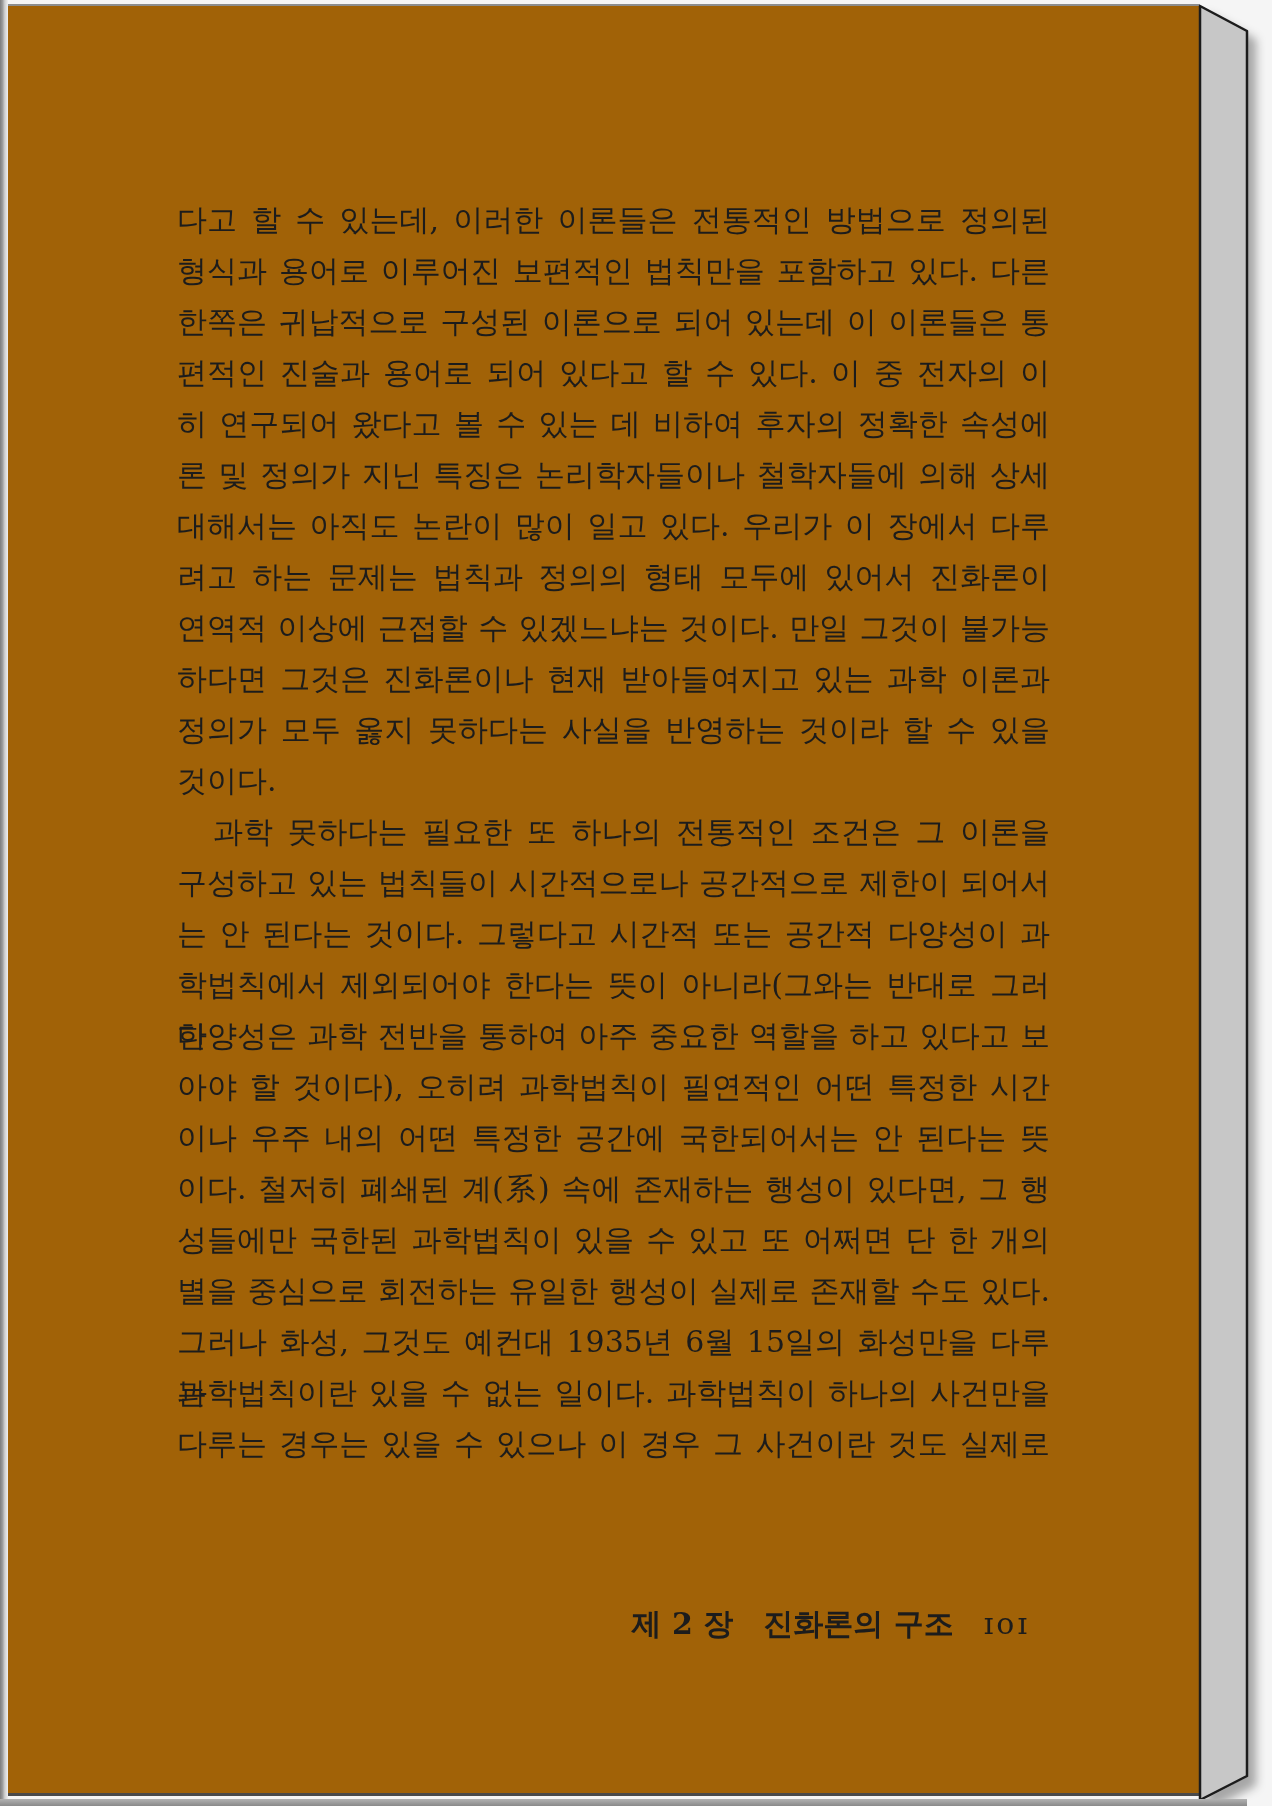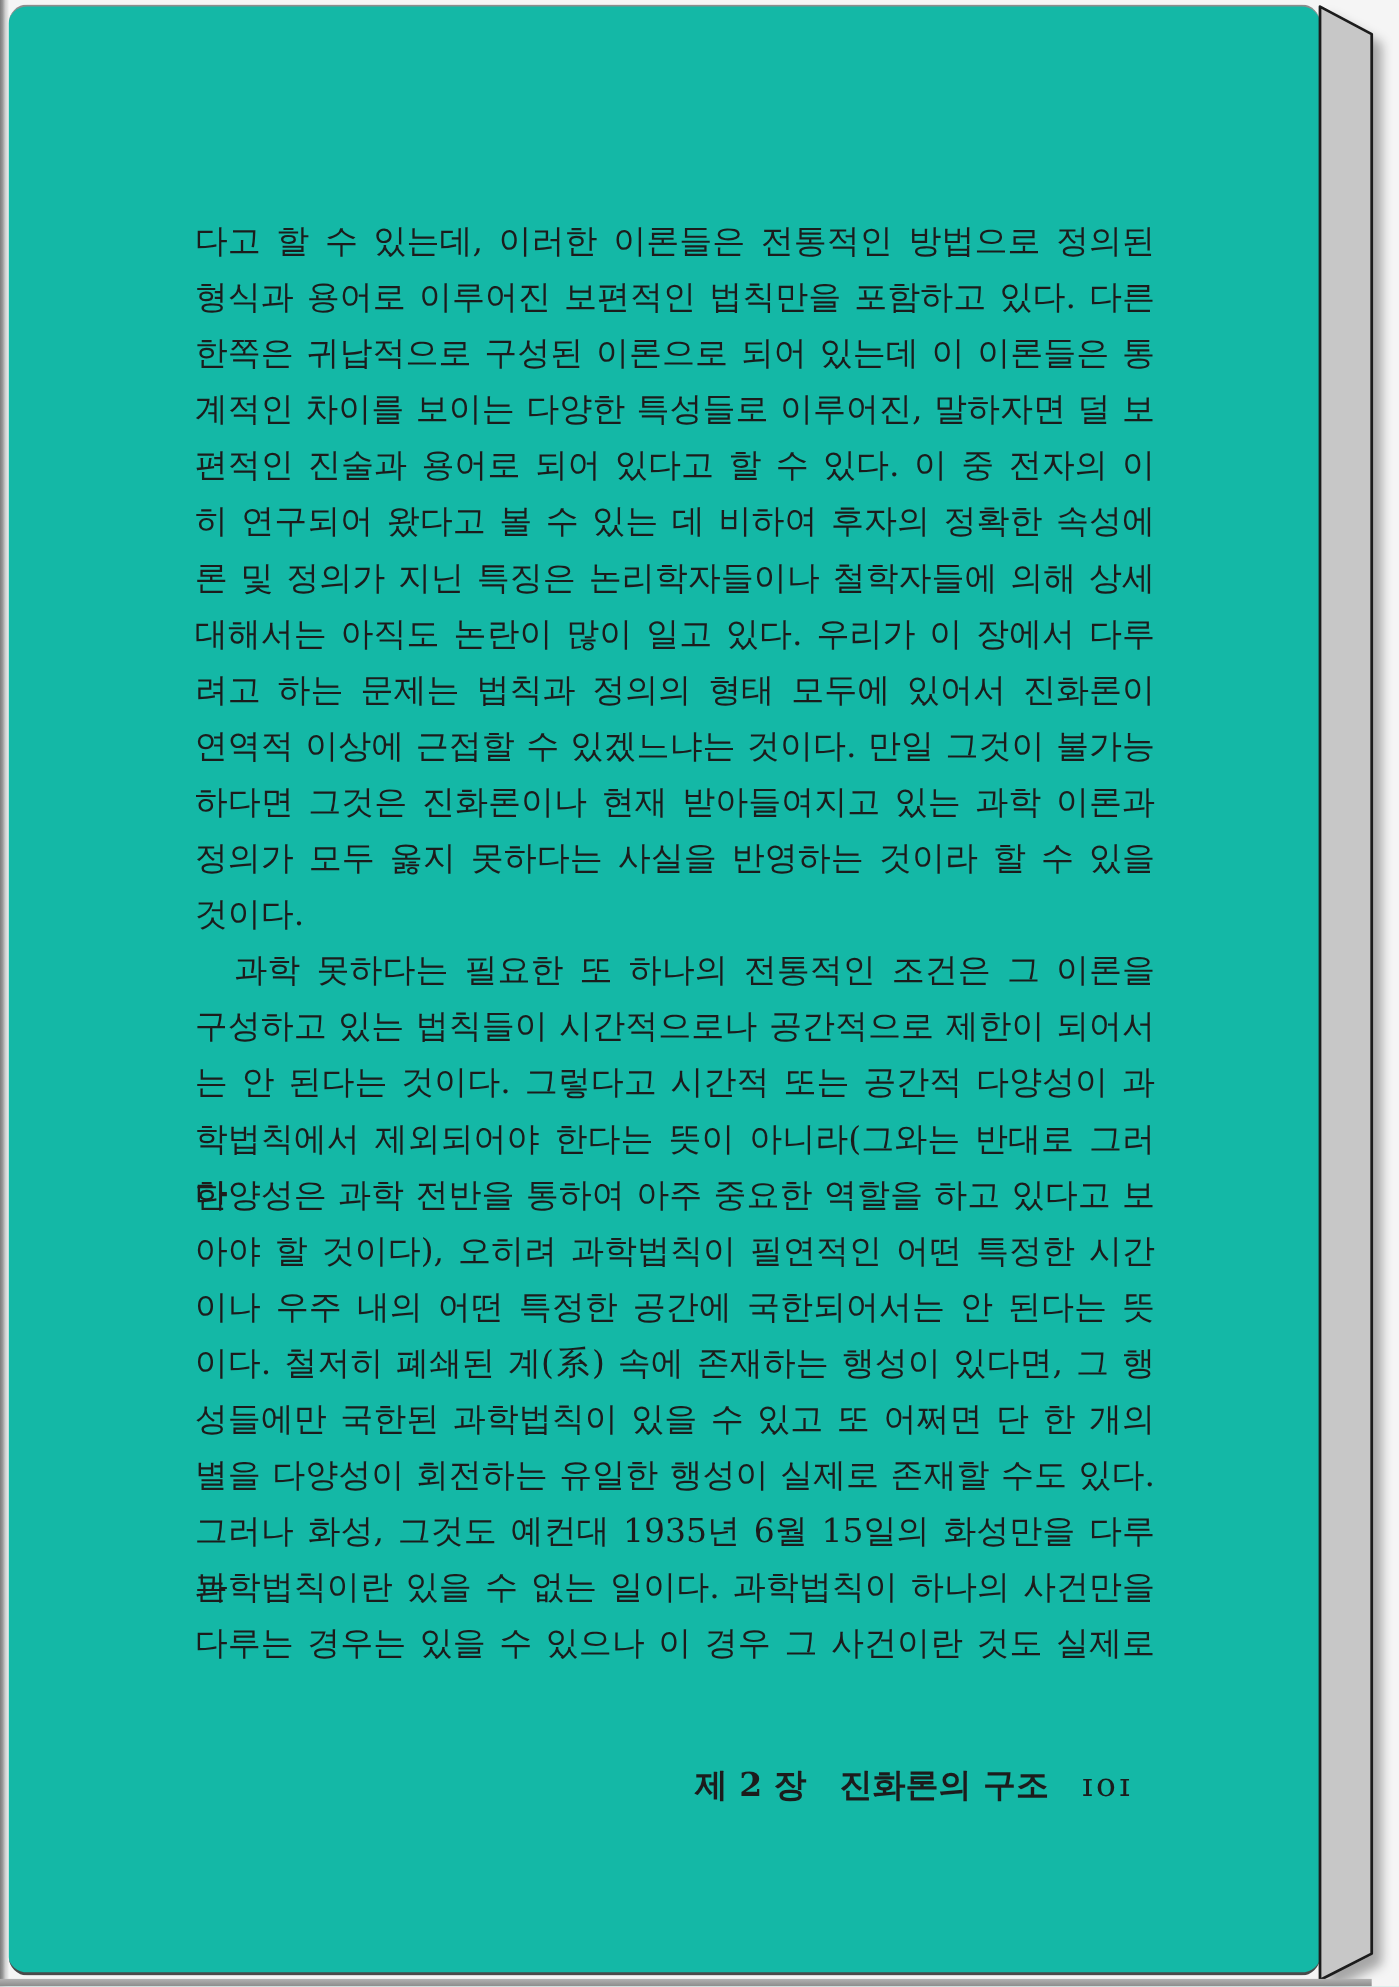--- a/index.html
+++ b/index.html
@@ -4,25 +4,24 @@
 <style>
   html,body{margin:0;padding:0;background:#f5f5f5;}
   .scene{
     position:relative;width:1272px;height:1806px;overflow:hidden;
     background:#f5f5f5;
     font-family:"DejaVu Serif","Liberation Serif",serif;
   }
   
   .page{
     position:absolute;left:8px;top:4px;width:1192px;height:1792px;
-    background:#14b8a6;
+    background:#a16207;
     border-top:2px solid #8d8d8d;
     border-bottom:3px solid #4a4a4a;
     box-sizing:border-box;
-    border-radius:17px;
   }
   
   .spine{
     position:absolute;left:0;top:0;width:8px;height:1806px;
     background:linear-gradient(to right,#7c7c7c 0%,#9a9a9a 30%,#cfcfcf 60%,#efefef 100%);
   }
   
   .bottom-bar{
     position:absolute;left:0;top:1799px;width:1247px;height:7px;
     background:linear-gradient(to bottom,#b2b2b2,#8a8a8a);
@@ -56,40 +55,39 @@
 
 <div class="scene">
 
   <div class="spine"></div>
 
   <div class="page">
     <div class="text-block">
         <div class="line">다고 할 수 있는데, 이러한 이론들은 전통적인 방법으로 정의된</div>
         <div class="line">형식과 용어로 이루어진 보편적인 법칙만을 포함하고 있다. 다른</div>
         <div class="line">한쪽은 귀납적으로 구성된 이론으로 되어 있는데 이 이론들은 통</div>
-        <div class="line">계적인 차이를 보이는 다양한 특성들로 이루어진, 말하자면 덜 보</div>
         <div class="line">편적인 진술과 용어로 되어 있다고 할 수 있다. 이 중 전자의 이</div>
         <div class="line">히 연구되어 왔다고 볼 수 있는 데 비하여 후자의 정확한 속성에</div>
         <div class="line">론 및 정의가 지닌 특징은 논리학자들이나 철학자들에 의해 상세</div>
         <div class="line">대해서는 아직도 논란이 많이 일고 있다. 우리가 이 장에서 다루</div>
         <div class="line">려고 하는 문제는 법칙과 정의의 형태 모두에 있어서 진화론이</div>
         <div class="line">연역적 이상에 근접할 수 있겠느냐는 것이다. 만일 그것이 불가능</div>
         <div class="line">하다면 그것은 진화론이나 현재 받아들여지고 있는 과학 이론과</div>
         <div class="line">정의가 모두 옳지 못하다는 사실을 반영하는 것이라 할 수 있을</div>
         <div class="line short">것이다.</div>
         <div class="line indent">과학 못하다는 필요한 또 하나의 전통적인 조건은 그 이론을</div>
         <div class="line">구성하고 있는 법칙들이 시간적으로나 공간적으로 제한이 되어서</div>
         <div class="line">는 안 된다는 것이다. 그렇다고 시간적 또는 공간적 다양성이 과</div>
         <div class="line">학법칙에서 제외되어야 한다는 뜻이 아니라(그와는 반대로 그러한</div>
         <div class="line">다양성은 과학 전반을 통하여 아주 중요한 역할을 하고 있다고 보</div>
         <div class="line">아야 할 것이다), 오히려 과학법칙이 필연적인 어떤 특정한 시간</div>
         <div class="line">이나 우주 내의 어떤 특정한 공간에 국한되어서는 안 된다는 뜻</div>
         <div class="line">이다. 철저히 폐쇄된 계(系) 속에 존재하는 행성이 있다면, 그 행</div>
         <div class="line">성들에만 국한된 과학법칙이 있을 수 있고 또 어쩌면 단 한 개의</div>
-        <div class="line">별을 다양성이 회전하는 유일한 행성이 실제로 존재할 수도 있다.</div>
+        <div class="line">별을 중심으로 회전하는 유일한 행성이 실제로 존재할 수도 있다.</div>
         <div class="line">그러나 화성, 그것도 예컨대 1935년 6월 15일의 화성만을 다루는</div>
         <div class="line">과학법칙이란 있을 수 없는 일이다. 과학법칙이 하나의 사건만을</div>
         <div class="line">다루는 경우는 있을 수 있으나 이 경우 그 사건이란 것도 실제로</div>
       </div>
 
     <div class="footer">
       <span>제 2 장</span><span class="sep"></span><span>진화론의 구조</span><span class="sep"></span><span class="pagenum">ɪoɪ</span>
     </div>
   </div>
 

